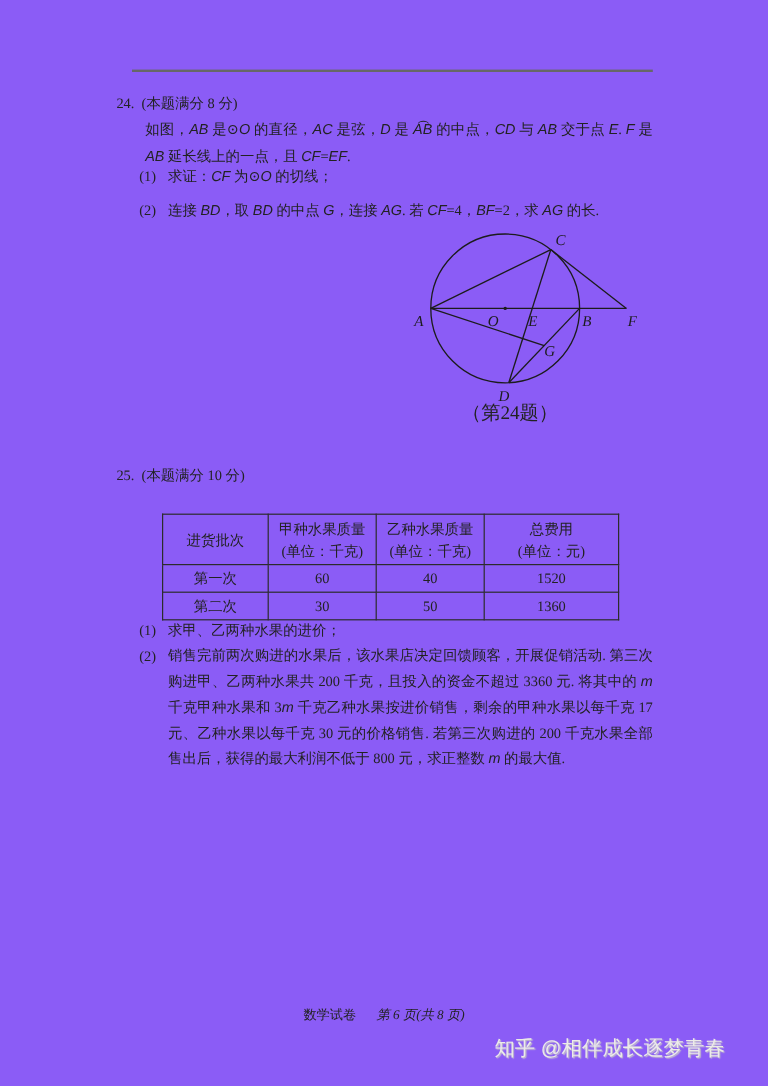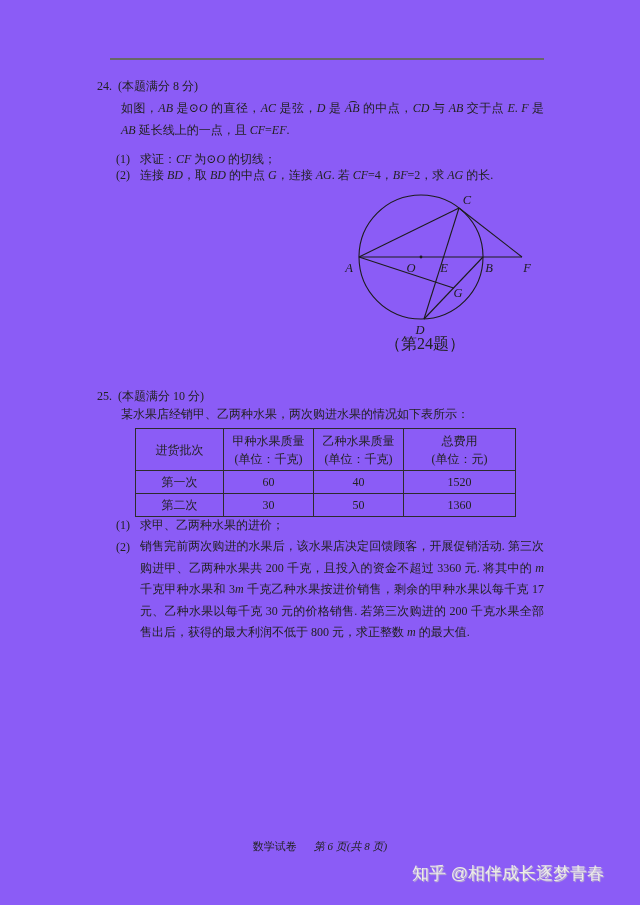--- a/index.html
+++ b/index.html
@@ -5,21 +5,21 @@
   html,body{margin:0;padding:0;background:#ffffff;}
   #page{
     position:relative;width:640px;height:905px;background:#8b5cf6;overflow:hidden;
     font-family:"Liberation Serif","DejaVu Serif",serif;color:#222222;
   }
   .abs{position:absolute;}
   .rule{background:#676767;height:2px;}
   .line{font-size:12px;line-height:14px;white-space:nowrap;}
   .par{font-size:12px;line-height:22px;text-align:justify;}
   .marker{display:inline-block;width:24px;}
-  i{font-family:Liberation Serif, serif;}
+  i{font-family:Liberation Sans, sans-serif;}
   
   table.qtable{border-collapse:collapse;table-layout:fixed;width:380px;}
   table.qtable td{border:1px solid #2c2c2c;text-align:center;vertical-align:middle;
     font-size:12px;padding:0;color:#222;}
   td.hcell{height:41px;line-height:18px;}
   td.dcell{height:22px;line-height:22px;}
   .cap{font-size:16px;text-align:center;}
   .footer{font-size:11px;line-height:14px;display:flex;justify-content:center;}
   .footer .gap{margin-left:17px;font-style:italic;}
   .watermark{font-size:17px;line-height:20px;white-space:nowrap;
@@ -34,21 +34,21 @@
 <div id="page">
 
   <div class="abs rule" style="left:110px;top:58px;width:434px;"></div>
 
   <div class="abs line" style="left:97px;top:79px;">
     <span>24.</span><span style="display:inline-block;width:6px;"></span><span>(本题满分 8 分)</span>
   </div>
 
   <div class="abs par" style="left:121px;top:97px;width:423px;">如图，<i>AB</i> 是⊙<i>O</i> 的直径，<i>AC</i> 是弦，<i>D</i> 是 <i>A͡B</i> 的中点，<i>CD</i> 与 <i>AB</i> 交于点 <i>E</i>. <i>F</i> 是 <i>AB</i> 延长线上的一点，且 <i>CF</i>=<i>EF</i>.</div>
 
-  <div class="abs line" style="left:116px;top:152px;">
+  <div class="abs line" style="left:116px;top:140px;">
     <span class="marker">(1)</span><span>求证：<i>CF</i> 为⊙<i>O</i> 的切线；</span>
   </div>
 
   <div class="abs line" style="left:116px;top:168px;">
     <span class="marker">(2)</span><span>连接 <i>BD</i>，取 <i>BD</i> 的中点 <i>G</i>，连接 <i>AG</i>. 若 <i>CF</i>=4，<i>BF</i>=2，求 <i>AG</i> 的长.</span>
   </div>
 
   <svg class="abs" style="left:330px;top:185px;" width="230" height="175" viewBox="0 0 230 175">
     <g stroke="#1c1c1c" stroke-width="1.1" fill="none">
       <circle cx="91" cy="72" r="62"></circle>
@@ -68,21 +68,20 @@
     <text x="137" y="19" text-anchor="middle">C</text>
     <text x="90" y="149" text-anchor="middle">D</text>
     <text x="128" y="112" text-anchor="middle">G</text>
   </svg>
   <div class="abs cap" style="left:335px;top:334px;width:180px;">（第24题）</div>
 
   <div class="abs line" style="left:97px;top:389px;">
     <span>25.</span><span style="display:inline-block;width:6px;"></span><span>(本题满分 10 分)</span>
   </div>
 
-  <div class="abs line" style="left:121px;top:407px;">某水果店经销甲、乙两种水果，两次购进水果的情况如下表所示：</div>
 
   <table class="qtable abs" style="left:135px;top:428px;">
     <colgroup>
         <col style="width:88px">
         <col style="width:90px">
         <col style="width:90px">
         <col style="width:112px">
       </colgroup>
     <tbody>
       <tr>

